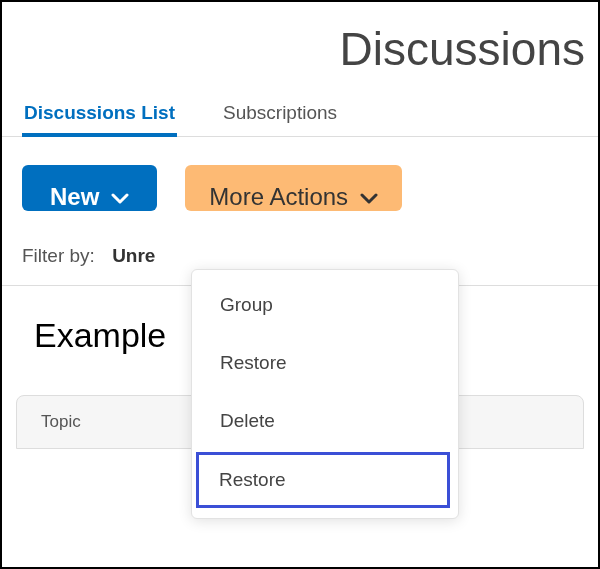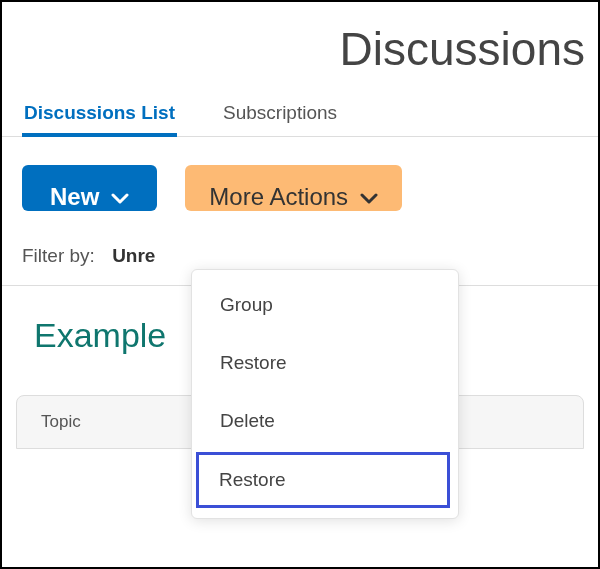--- a/index.html
+++ b/index.html
@@ -85,21 +85,21 @@
     }
     .filter-row .filter-label {
       margin-right: 12px;
     }
     .filter-row .filter-value {
       font-weight: 600;
       color: #333;
     }
     .section-title {
       font-size: 34px;
-      color: #0f766e;
+      color: #000000;
       padding: 30px 0 40px 32px;
       font-weight: 400;
     }
     .table-header {
       margin: 0 14px;
       background: #f6f6f6;
       border: 1px solid #ddd;
       border-radius: 8px 8px 0 0;
       padding: 16px 24px;
       font-size: 17px;

